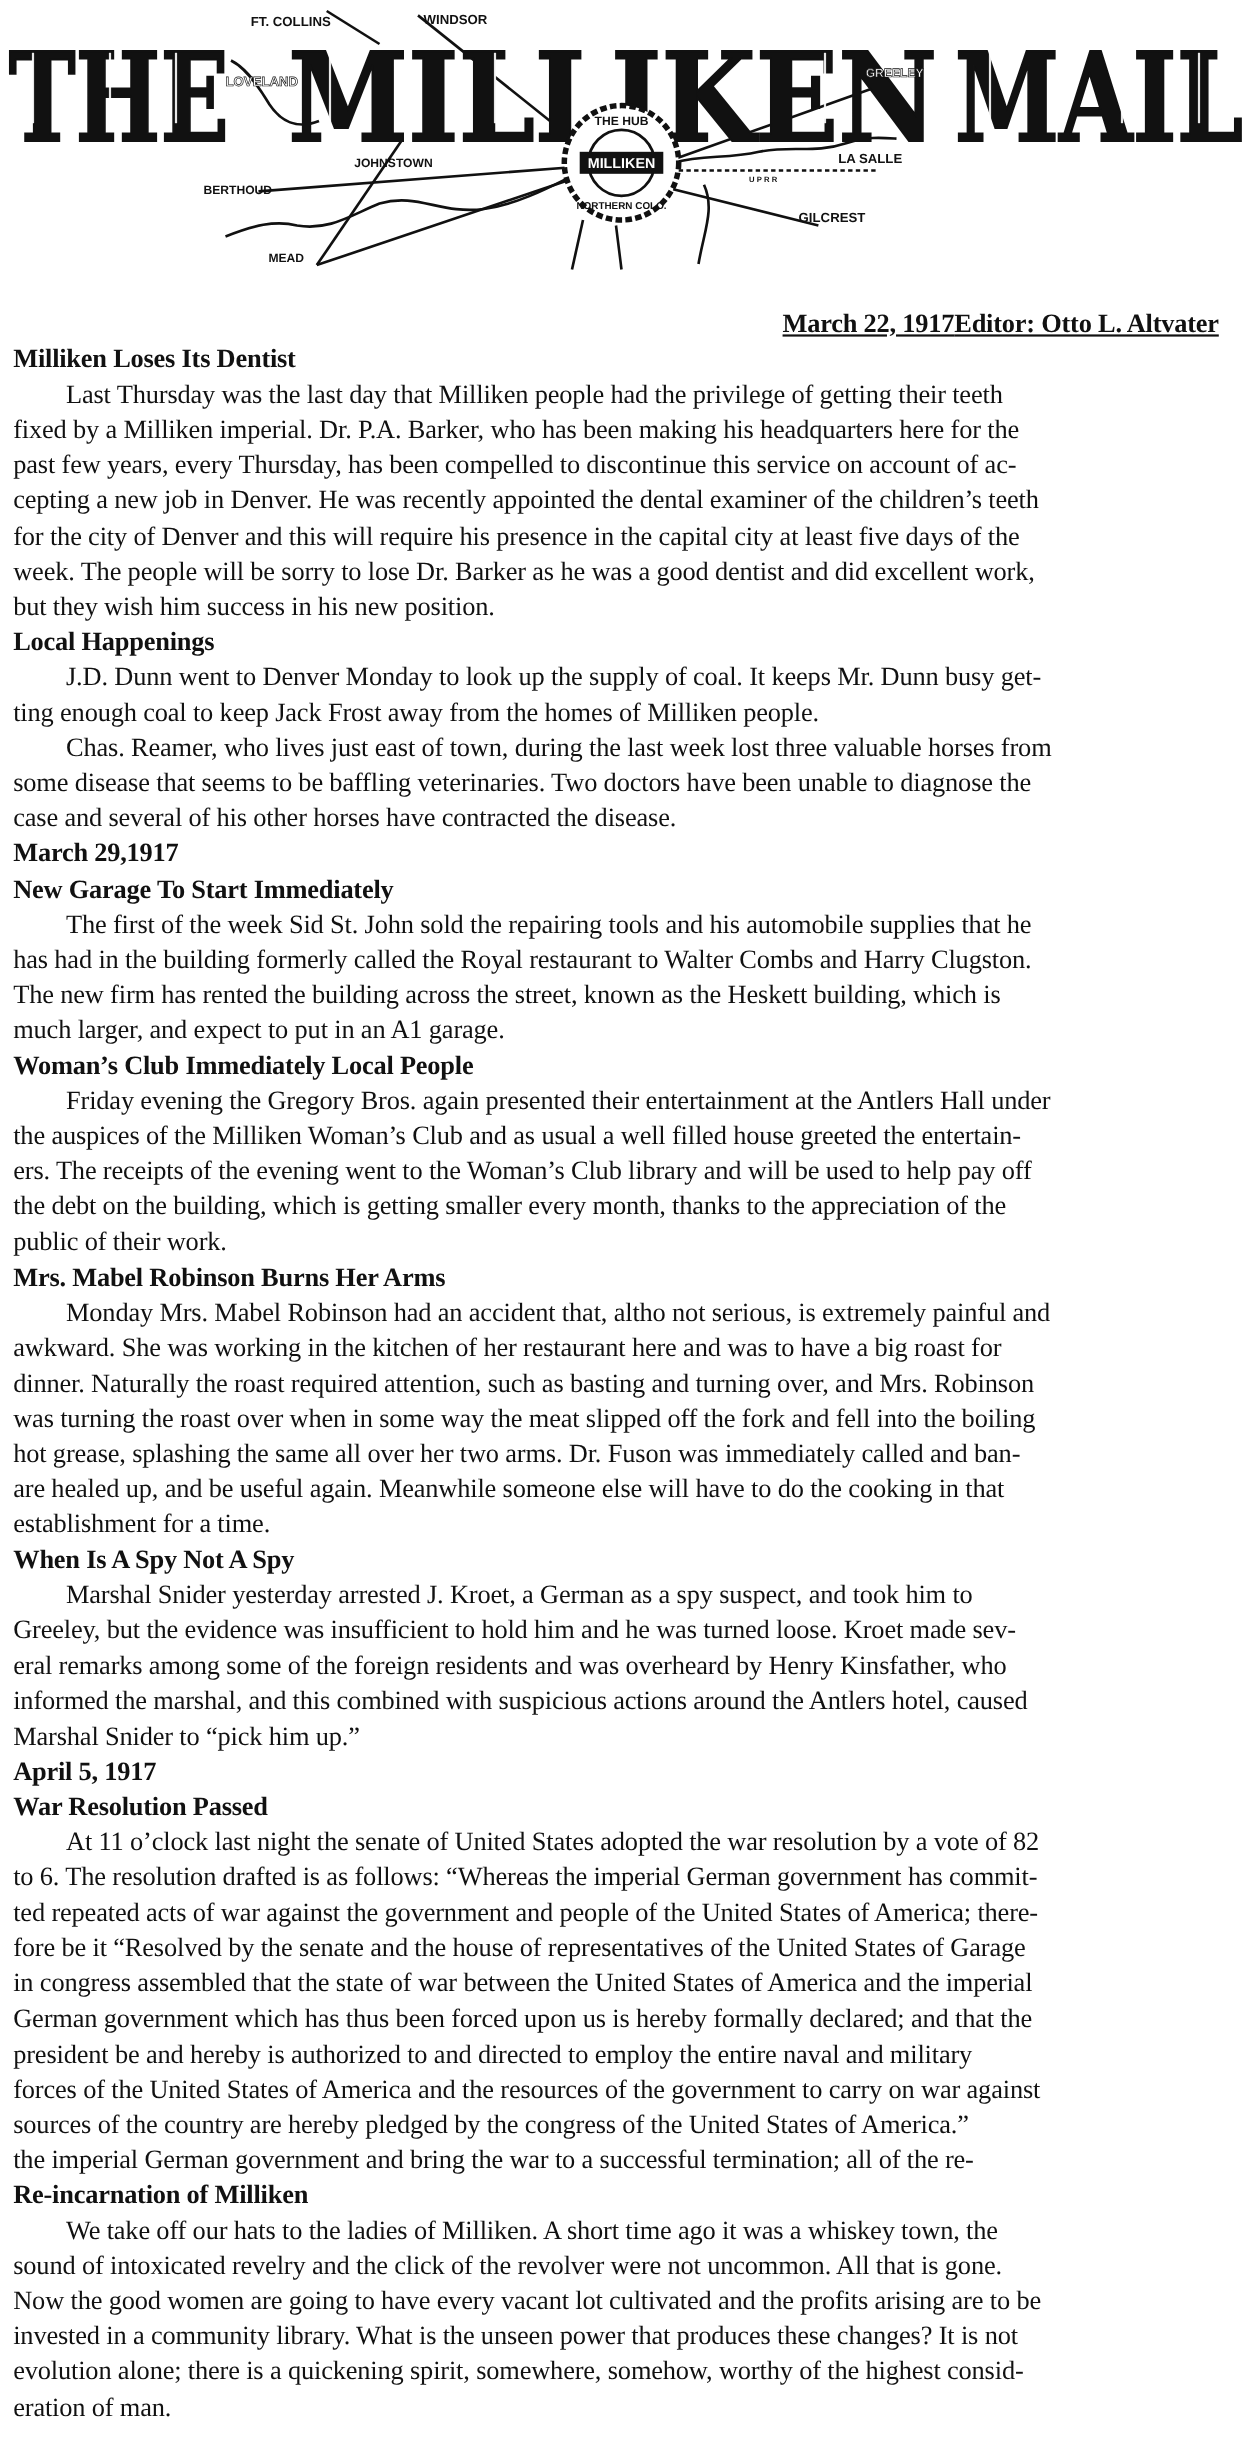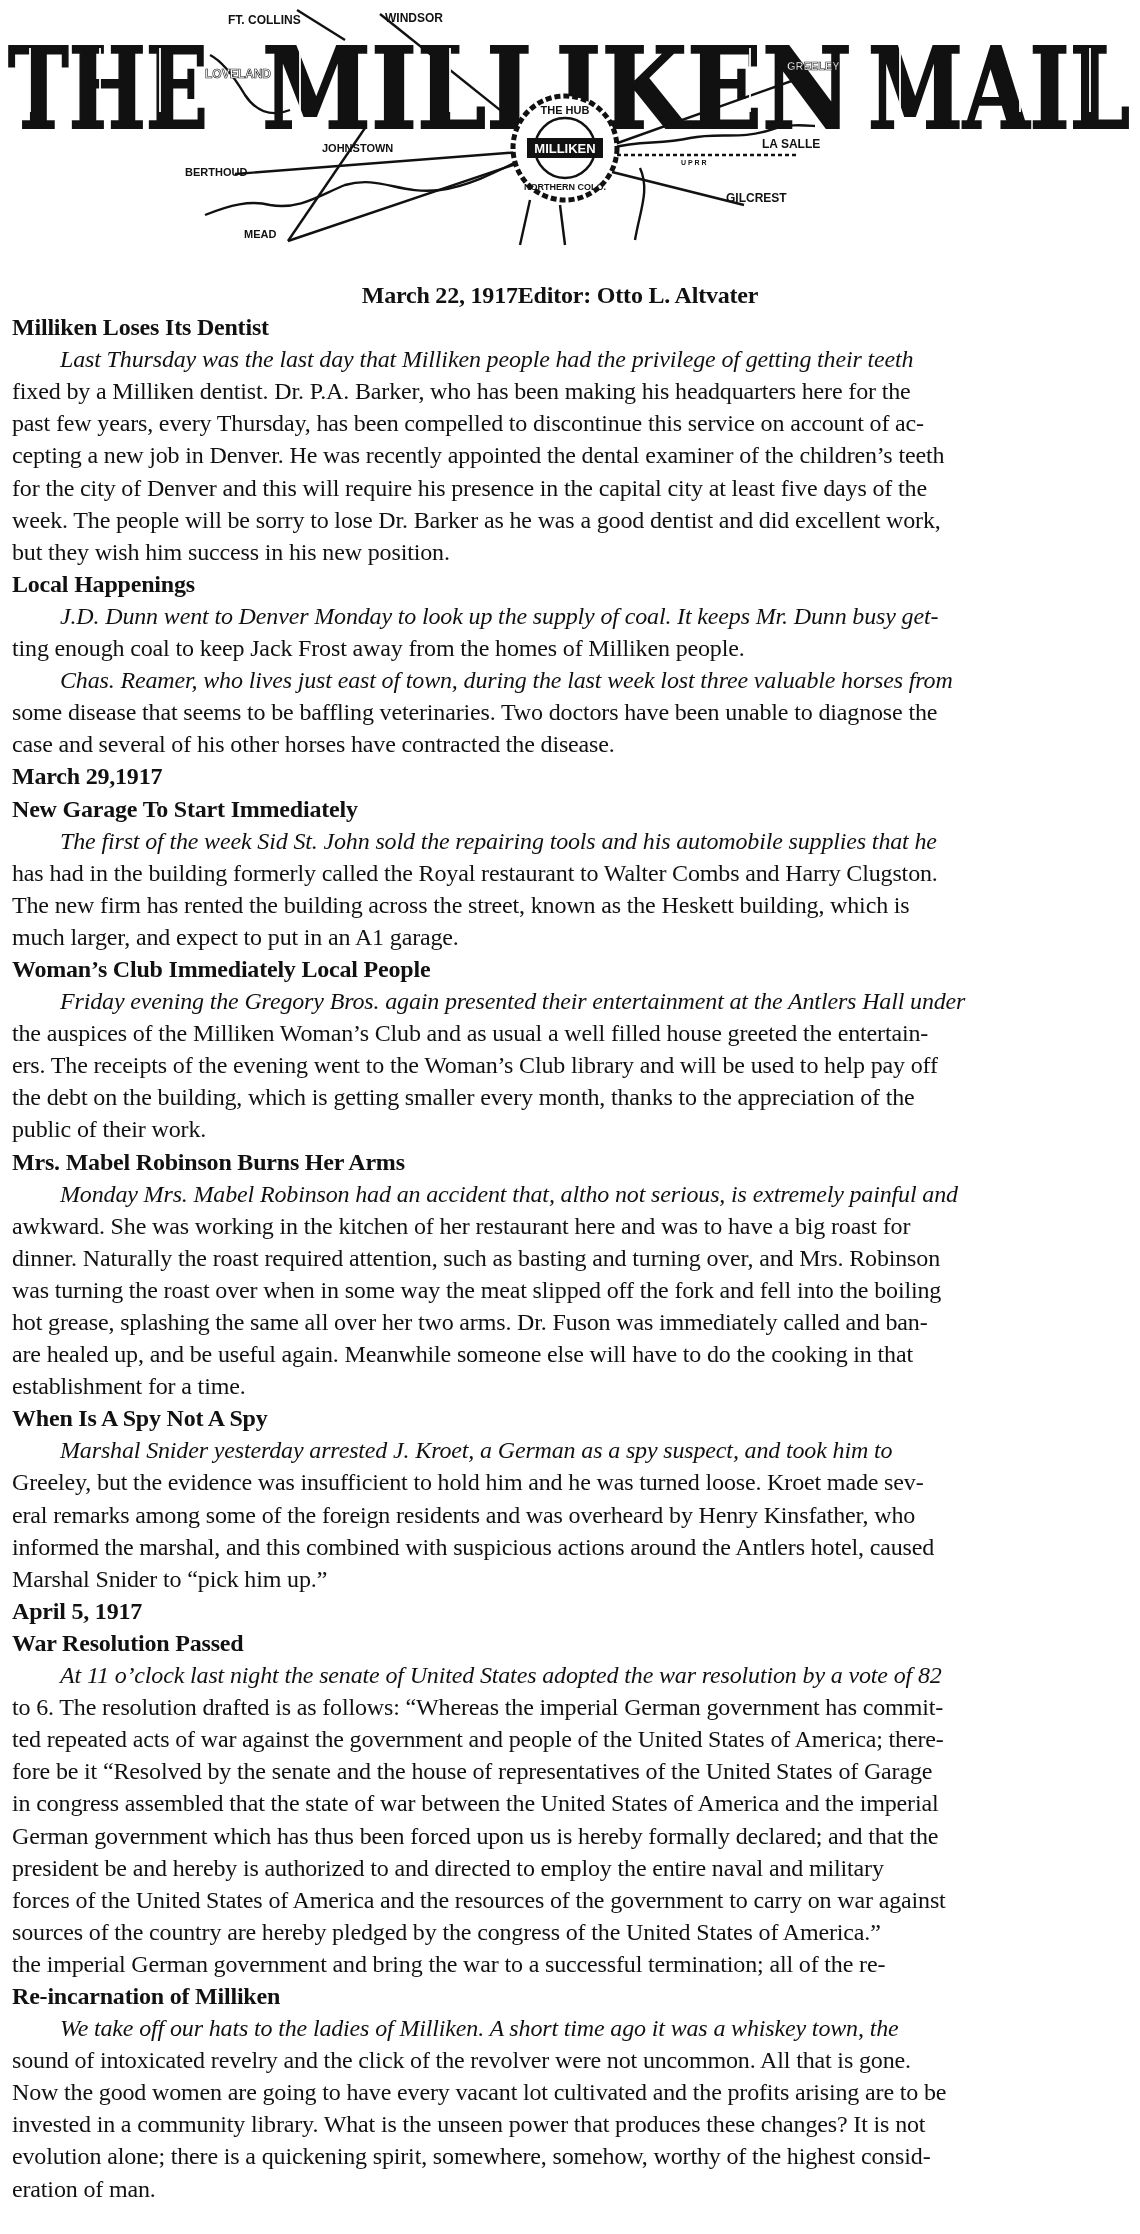--- a/index.html
+++ b/index.html
@@ -1,23 +1,23 @@
 <!DOCTYPE html>
 <html><head>
   <meta charset="utf-8">
   <style>
     html, body { margin: 0; padding: 0; background: #ffffff; }
     body { width: 1140px; height: 2234px; position: relative; overflow: hidden; color: #111; }
     .masthead { position: absolute; left: 0; top: 0; width: 1140px; height: 250px; }
     .masthead svg { width: 1140px; height: 250px; display: block; }
     .content { position: absolute; left: 12px; top: 279px; width: 1120px; font-family: "Liberation Serif", serif; font-size: 24px; line-height: 32.1px; }
-    .row { display: flex; justify-content: center; }
+    .row { display: flex; justify-content: flex-end; text-decoration: underline; }
     .bold { font-weight: bold; letter-spacing: -0.2px; }
     .line { white-space: nowrap; letter-spacing: -0.15px; }
-    .indent { padding-left: 48px; font-style: italic; }
+    .indent { padding-left: 48px; }
     .editor { padding-right: 24px; }
     .title-text { font-family: "DejaVu Serif", serif; font-weight: bold; }
   </style>
 </head>
 <body>
 
 <div class="masthead">
   <svg viewBox="0 0 1140 250" xmlns="http://www.w3.org/2000/svg">
 
     <g stroke="#111" stroke-width="2.4" fill="none">
@@ -82,21 +82,21 @@
 
 <div class="content">
   <div class="row">
     <span class="bold">March 22, 1917</span>
     <span class="bold editor">Editor: Otto L. Altvater</span>
   </div>
   <div id="sections">
       <div class="bold">Milliken Loses Its Dentist</div>
       <div>
         <div class="line indent">Last Thursday was the last day that Milliken people had the privilege of getting their teeth</div>
-        <div class="line">fixed by a Milliken dentist. Dr. P.A. Barker, who has been making his headquarters here for the</div>
+        <div class="line">fixed by a Milliken imperial. Dr. P.A. Barker, who has been making his headquarters here for the</div>
         <div class="line">past few years, every Thursday, has been compelled to discontinue this service on account of ac-</div>
         <div class="line">cepting a new job in Denver. He was recently appointed the dental examiner of the children’s teeth</div>
         <div class="line">for the city of Denver and this will require his presence in the capital city at least five days of the</div>
         <div class="line">week. The people will be sorry to lose Dr. Barker as he was a good dentist and did excellent work,</div>
         <div class="line">but they wish him success in his new position.</div>
       </div>
       <div class="bold">Local Happenings</div>
       <div>
         <div class="line indent">J.D. Dunn went to Denver Monday to look up the supply of coal. It keeps Mr. Dunn busy get-</div>
         <div class="line">ting enough coal to keep Jack Frost away from the homes of Milliken people.</div>

